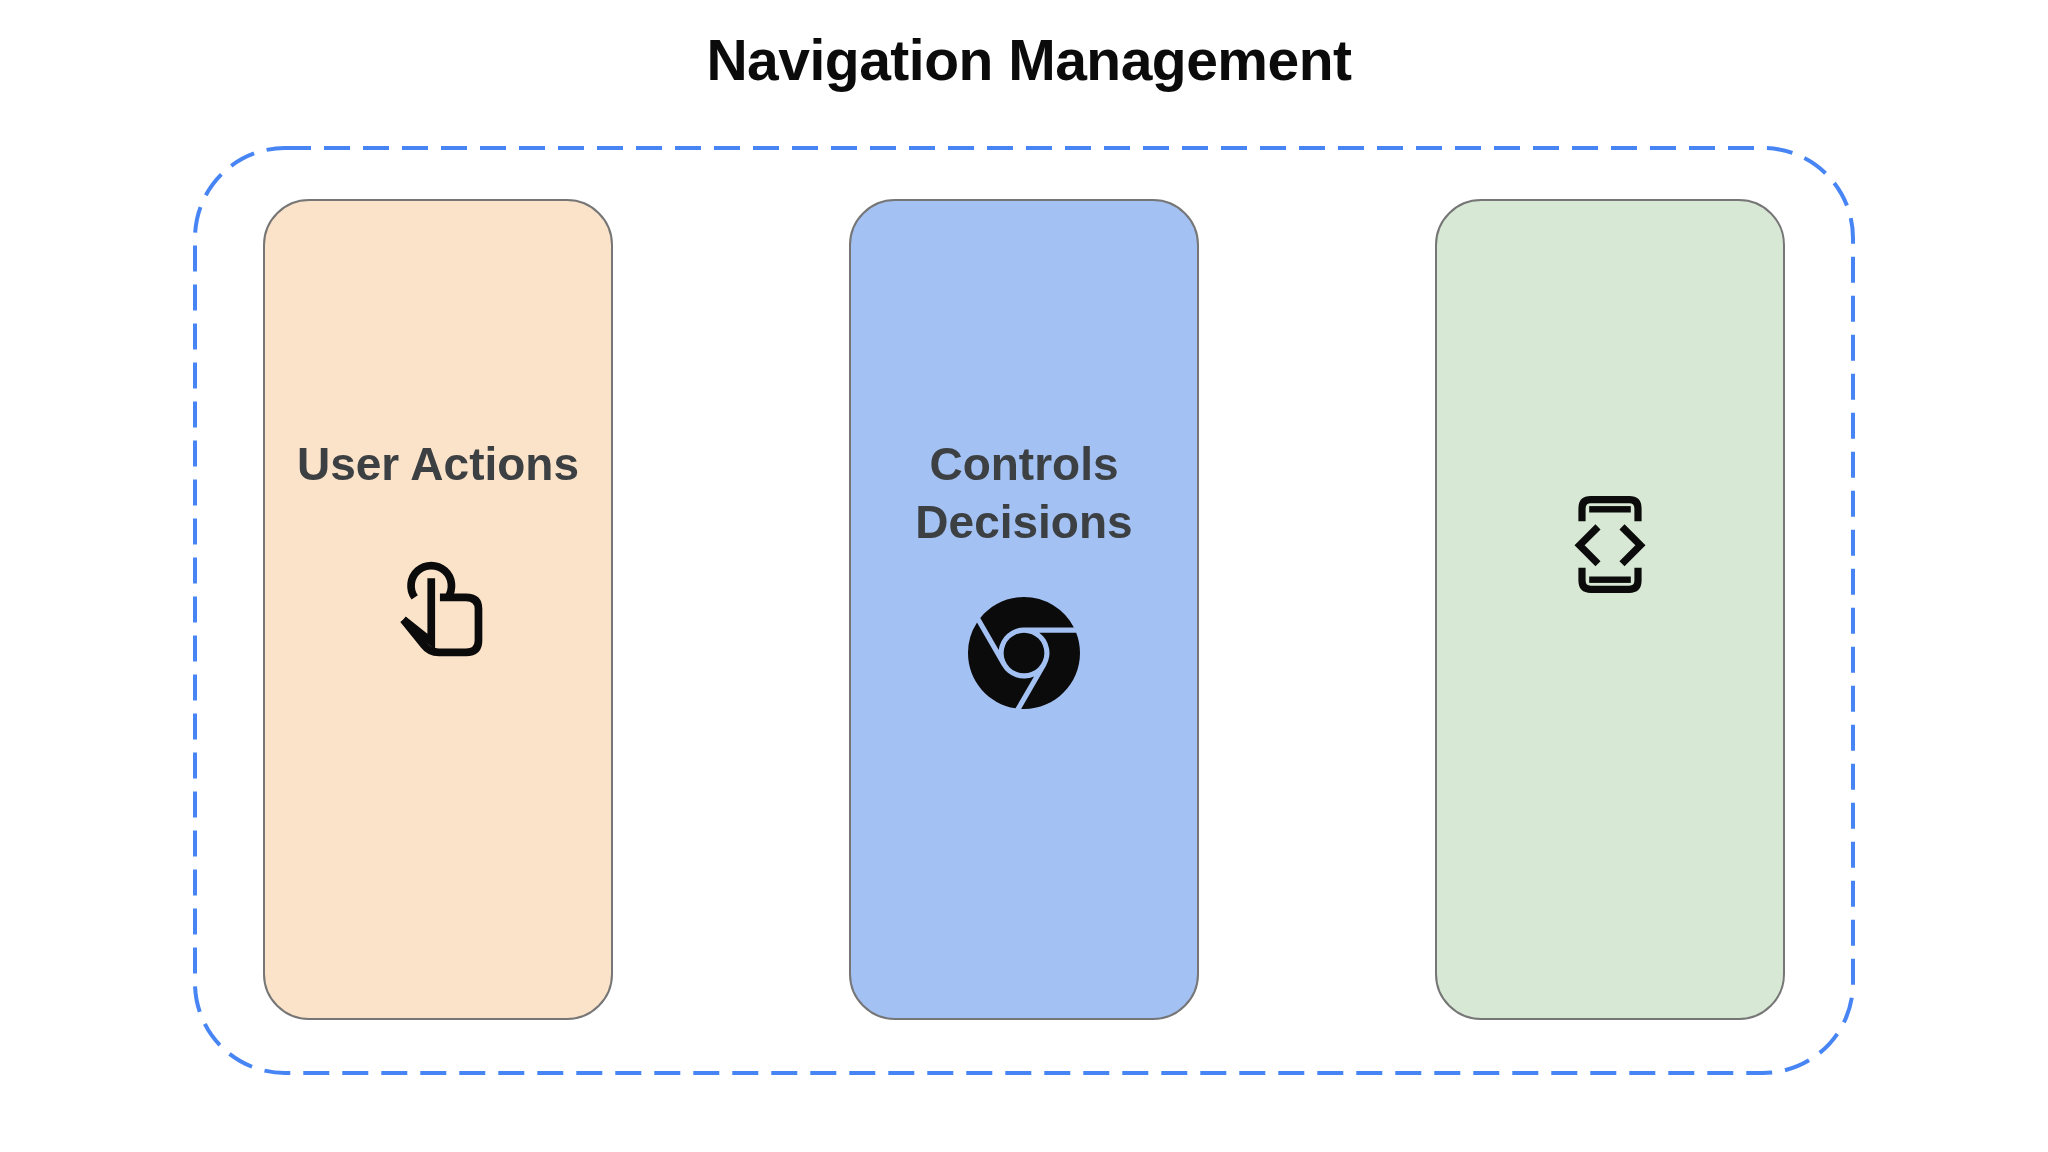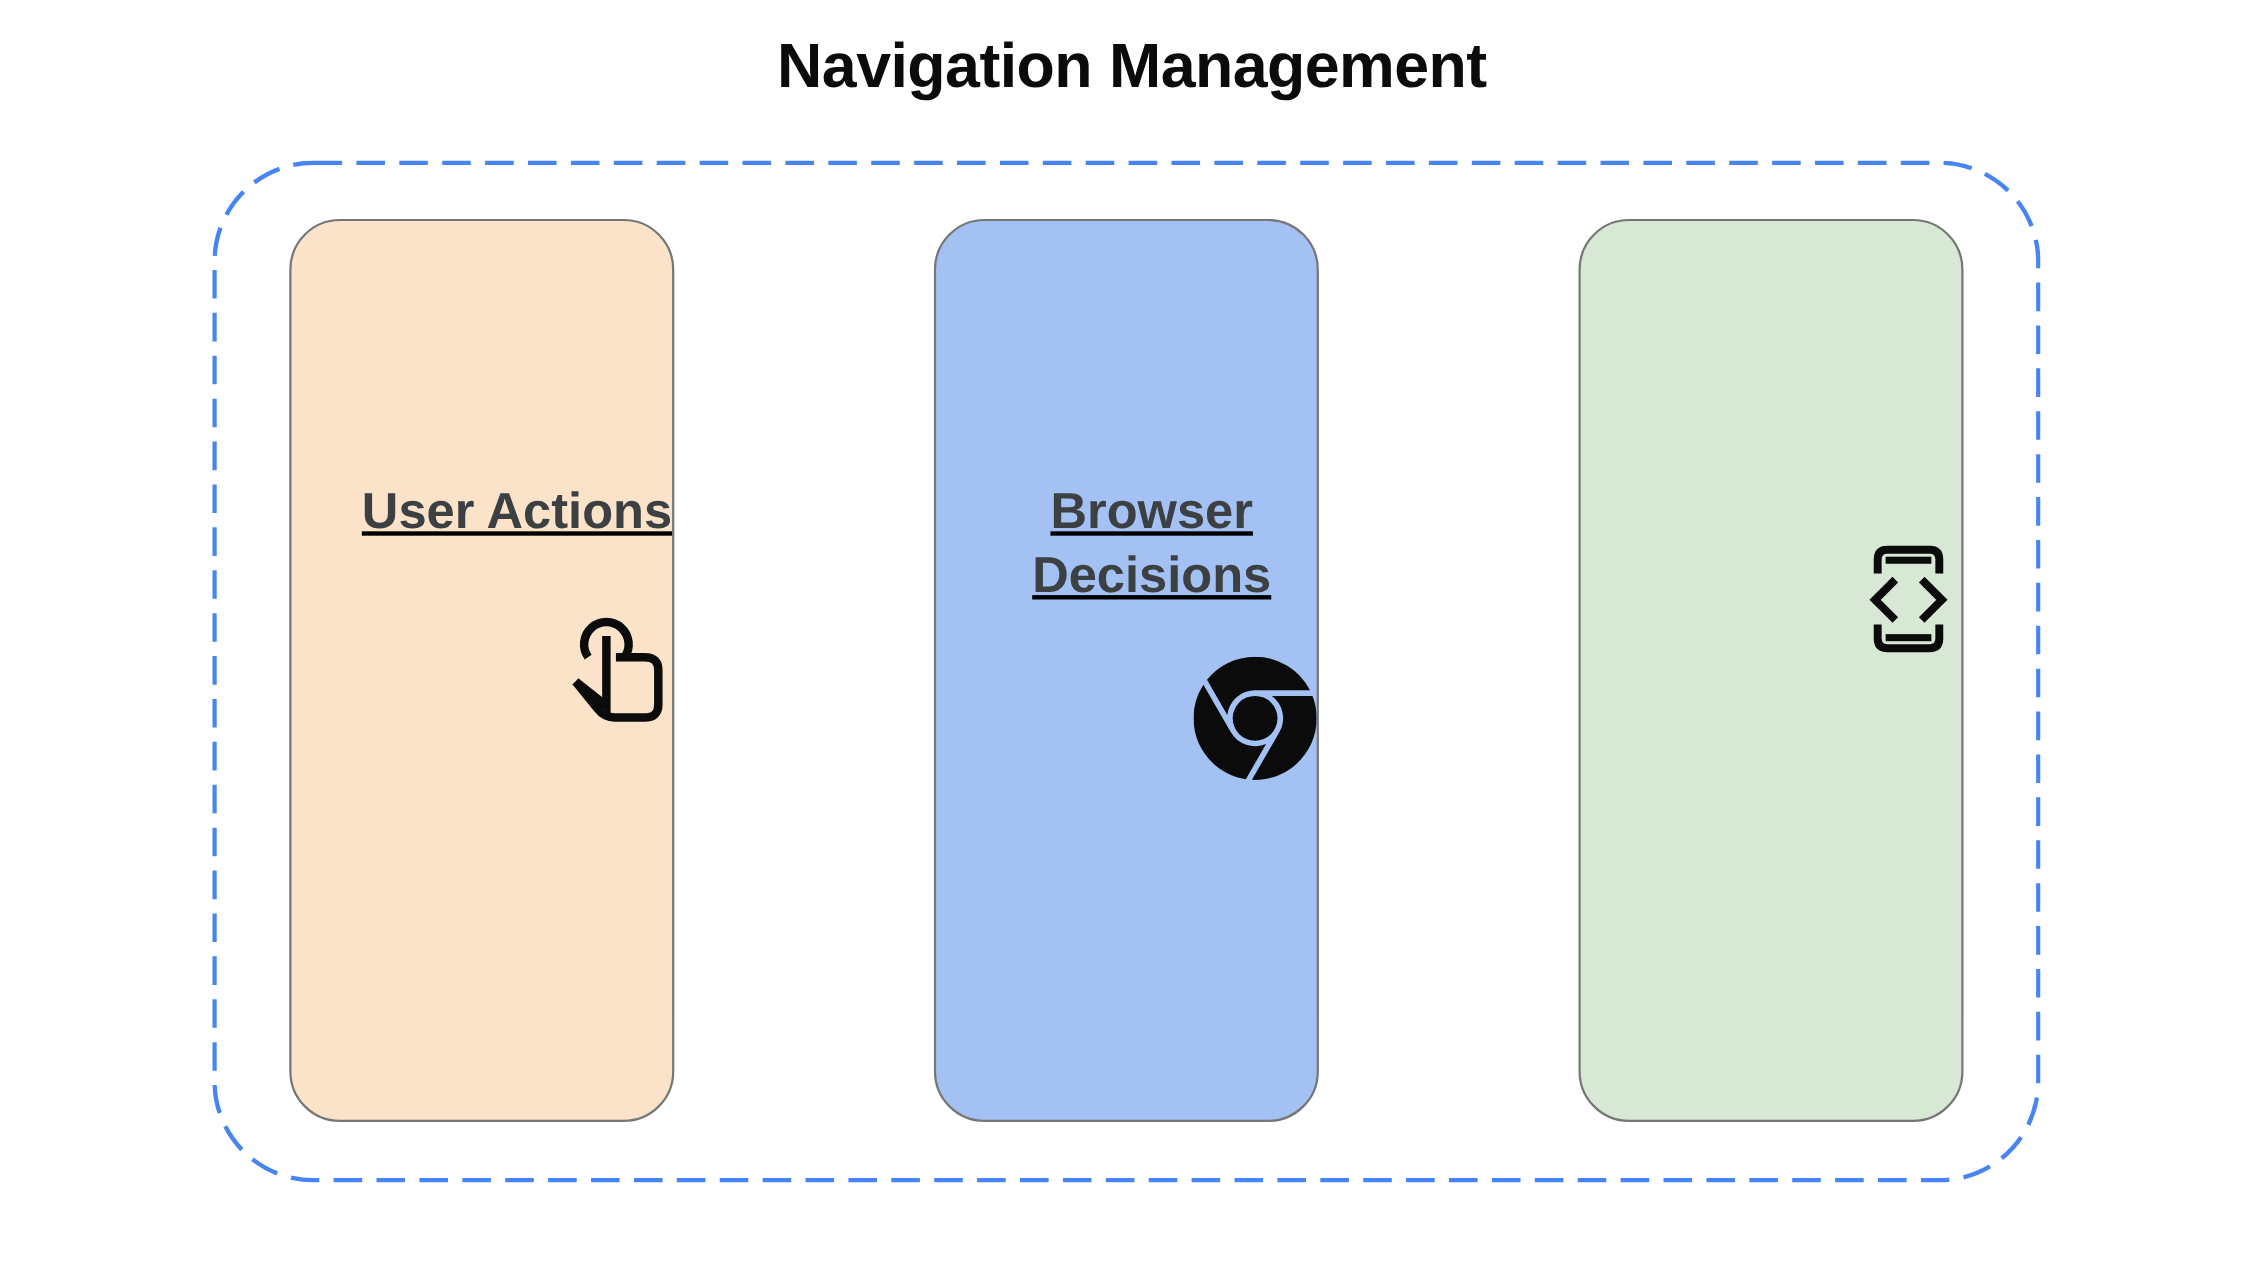--- a/index.html
+++ b/index.html
@@ -15,23 +15,22 @@
   .group-border{
     position:absolute;left:193px;top:146px;width:1662px;height:929px;
   }
   .cards-row{
     position:absolute;left:193px;top:199px;width:1662px;height:821px;
     display:flex;justify-content:space-between;padding:0 70px;box-sizing:border-box;
   }
   .card{
     width:350px;height:821px;border-radius:46px;
     border:2px solid #767676;box-sizing:border-box;
-    display:flex;flex-direction:column;align-items:flex-end;
+    display:flex;flex-direction:column;align-items:center;
     padding-top:235px;
-    text-decoration:underline;
   }
   .card-peach{background:#FBE3CA;}
   .card-blue{background:#A4C1F3;}
   .card-green{background:#D7E8D4;}
   .card-label{
     font-size:46px;font-weight:bold;color:#3C4043;text-align:center;
     line-height:1.25;max-width:300px;
   }
   .card-icon{margin-top:46px;display:flex;align-items:center;justify-content:center;}
 </style>
@@ -53,21 +52,21 @@
     <div class="card-icon">
       <svg width="106" height="136" viewBox="0 0 110 114" fill="none">
         <path d="M 30.8,46 A 21,21 0 1 1 65.2,46" stroke="#0B0B0B" stroke-width="8"></path>
         <path d="M 48,26 L 48,92 L 19,69" stroke="#0B0B0B" stroke-width="8" stroke-linejoin="miter"></path>
         <path d="M 19,69 L 40,95 Q 46,103 56,103 L 84,103 Q 97,103 97,91 L 97,58 Q 97,46 84,46 L 57,46" stroke="#0B0B0B" stroke-width="8" stroke-linejoin="miter"></path>
       </svg>
     </div>
   </div>
 
   <div class="card card-blue">
-    <div class="card-label">Browser Decisions</div>
+    <div class="card-label">Controls Decisions</div>
     <div class="card-icon">
       <svg width="112" height="112" viewBox="0 0 24 24" fill="#0B0B0B">
         <path d="M12 0C8.21 0 4.831 1.757 2.632 4.501l3.953 6.848A5.454 5.454 0 0 1 12 6.545h10.691A12 12 0 0 0 12 0zM1.931 5.47A11.943 11.943 0 0 0 0 12c0 6.012 4.42 10.991 10.189 11.864l3.953-6.847a5.45 5.45 0 0 1-6.865-2.29zm13.342 2.166a5.446 5.446 0 0 1 1.45 7.09l.002.001h-.002l-5.344 9.257c.206.01.413.016.621.016 6.627 0 12-5.373 12-12 0-1.54-.29-3.011-.818-4.364zM12 16.364a4.364 4.364 0 1 1 0-8.728 4.364 4.364 0 0 1 0 8.728Z"></path>
       </svg>
     </div>
   </div>
 
   <div class="card card-green">
     <div class="card-icon">
       <svg width="96" height="125" viewBox="0 0 120 130" fill="none">

